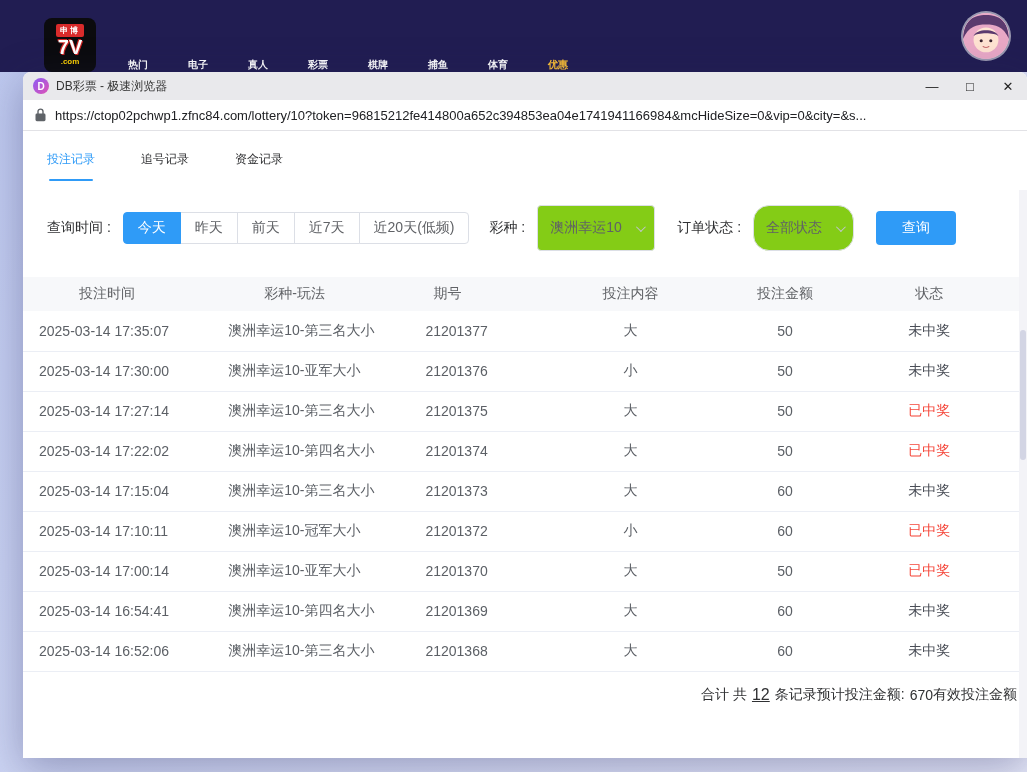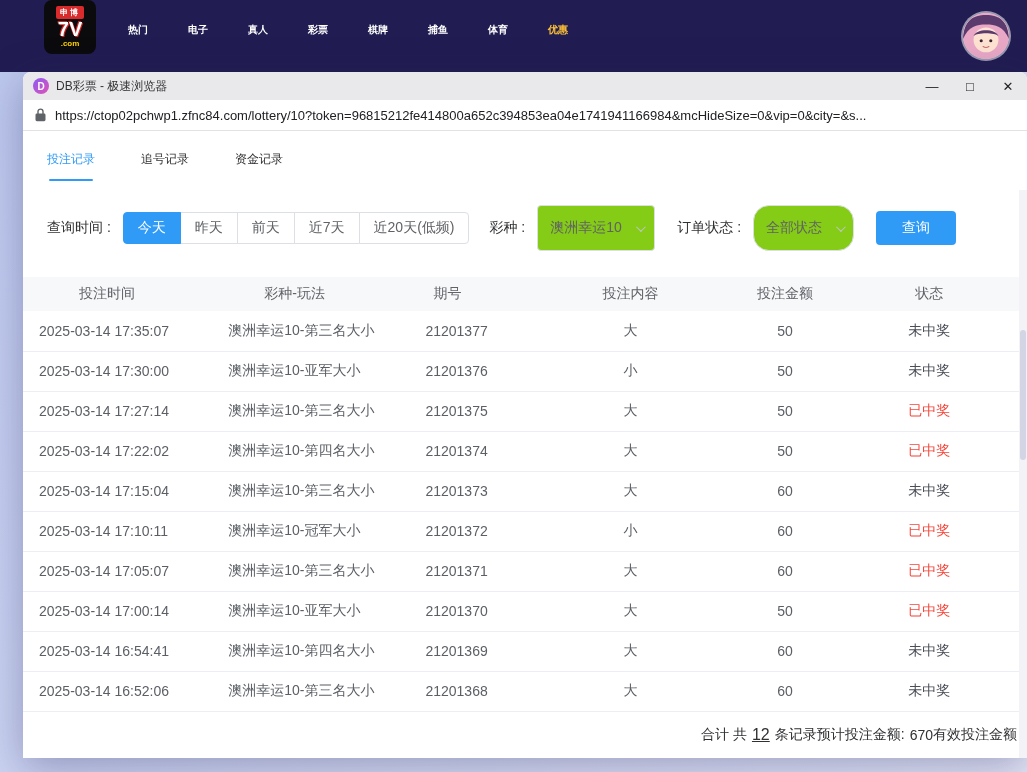--- a/index.html
+++ b/index.html
@@ -2,21 +2,21 @@
 <html style="--accent: #2f9bf7; --won: #f5473b; --nav_bg: #211d52; --nav_highlight: #ffc235;"><head>
 <meta charset="utf-8">
 <style>
   * { margin:0; padding:0; box-sizing:border-box; }
   body { font-family:"Liberation Sans","DejaVu Sans",sans-serif; background:#dfe3f6; }
   .screen { position:relative; width:1027px; height:772px; overflow:hidden;
     background:linear-gradient(120deg,#bcc7ee 0%, #d2d9f4 45%, #e6e9fa 100%); }
 
   
   .site-nav { position:absolute; top:0; left:0; width:1027px; height:72px;
-    background:var(--nav_bg,#211d52); display:flex; align-items:flex-start; padding-left:44px; }
+    background:var(--nav_bg,#211d52); display:flex; align-items:flex-end; padding-left:44px; }
   .logo { width:52px; height:54px; background:#0b0b0e; border-radius:8px; display:flex;
     flex-direction:column; align-items:center; justify-content:center; margin-right:12px; cursor:pointer; }
   .logo-badge { background:#d92b2b; color:#fff; font-size:8px; font-weight:bold;
     padding:1px 4px; border-radius:2px; letter-spacing:2px; }
   .logo-main { color:#fff; font-weight:bold; font-size:20px; line-height:1.05;
     text-shadow:1px 1px 0 #c22, -1px -1px 0 #c22; }
   .logo-suffix { color:#ffd200; font-size:8px; font-weight:bold; line-height:1; }
   .site-menu { display:flex; }
   .nav-item { width:60px; text-align:center; color:#fff; font-size:10px; font-weight:bold; cursor:pointer;margin-top:23px; }
   .nav-item.hl { color:var(--nav_highlight,#ffc235); }
@@ -234,28 +234,20 @@
             </tr>
             <tr>
               <td>2025-03-14 17:10:11</td>
               <td>澳洲幸运10-冠军大小</td>
               <td>21201372</td>
               <td>小</td>
               <td>60</td>
               <td class="won">已中奖</td>
             </tr>
             <tr>
-              <td>2025-03-14 17:05:07</td>
-              <td>澳洲幸运10-第三名大小</td>
-              <td>21201371</td>
-              <td>大</td>
-              <td>60</td>
-              <td class="won">已中奖</td>
-            </tr>
-            <tr>
               <td>2025-03-14 17:00:14</td>
               <td>澳洲幸运10-亚军大小</td>
               <td>21201370</td>
               <td>大</td>
               <td>50</td>
               <td class="won">已中奖</td>
             </tr>
             <tr>
               <td>2025-03-14 16:54:41</td>
               <td>澳洲幸运10-第四名大小</td>

